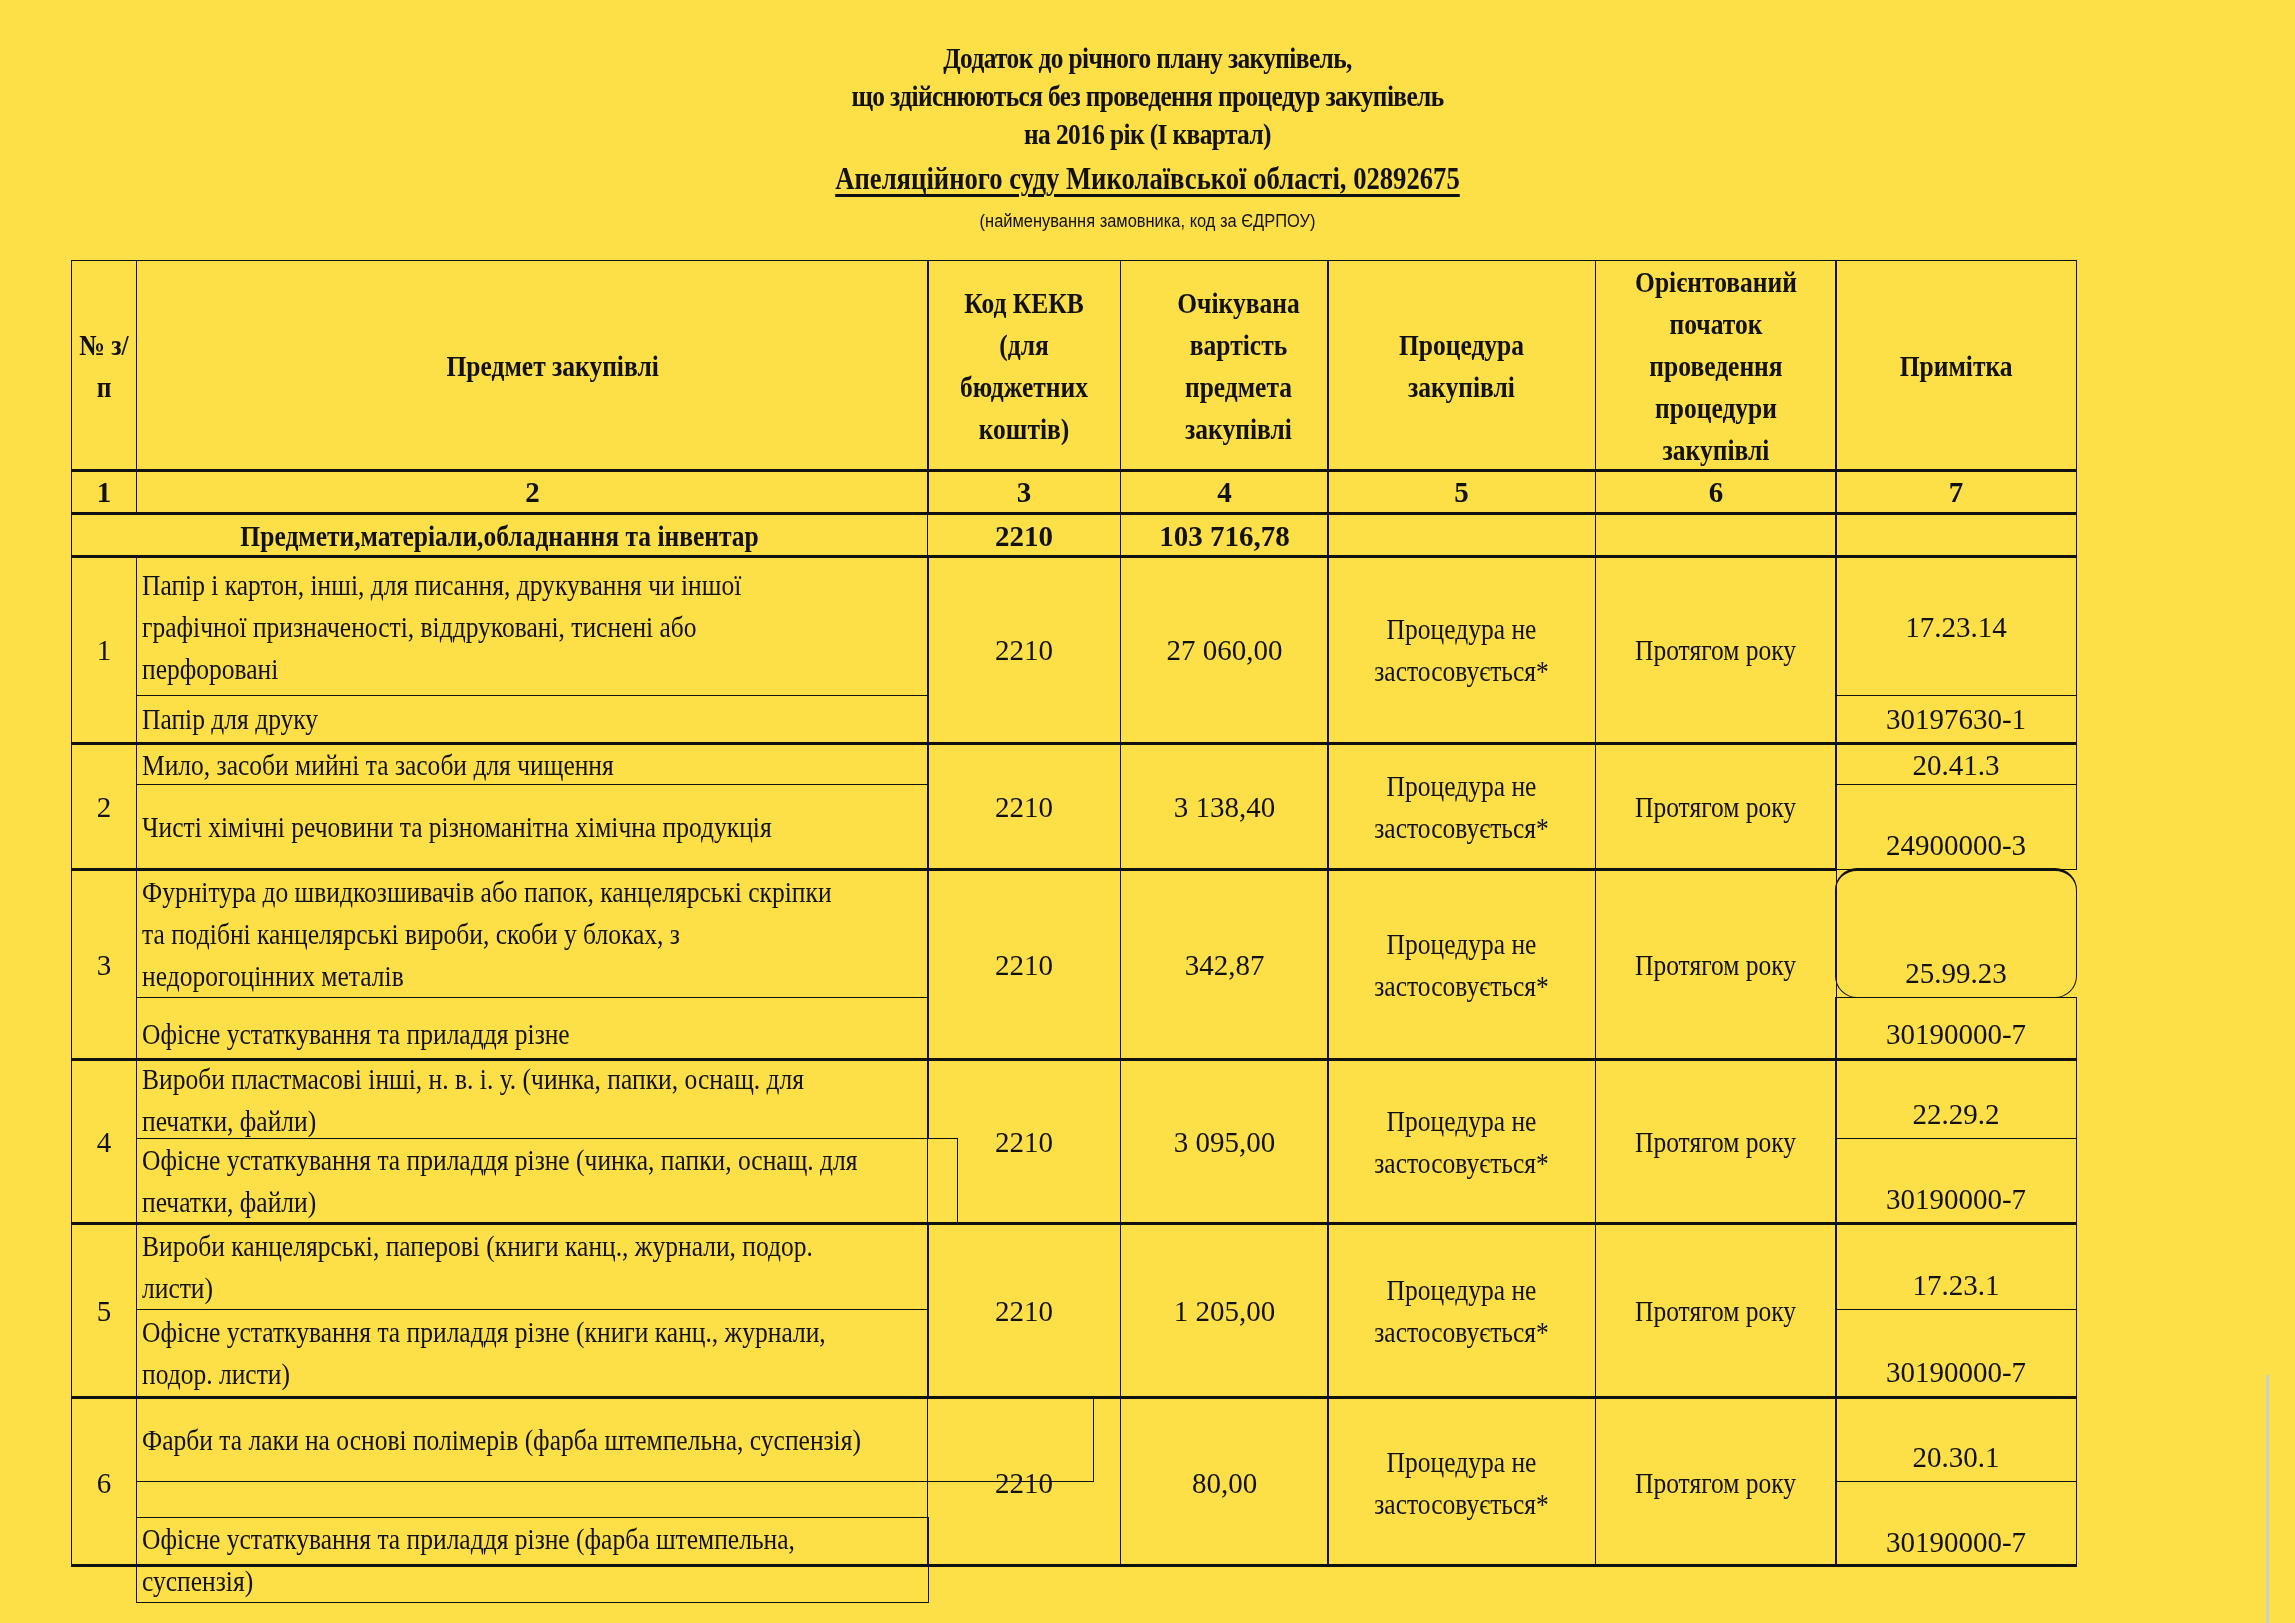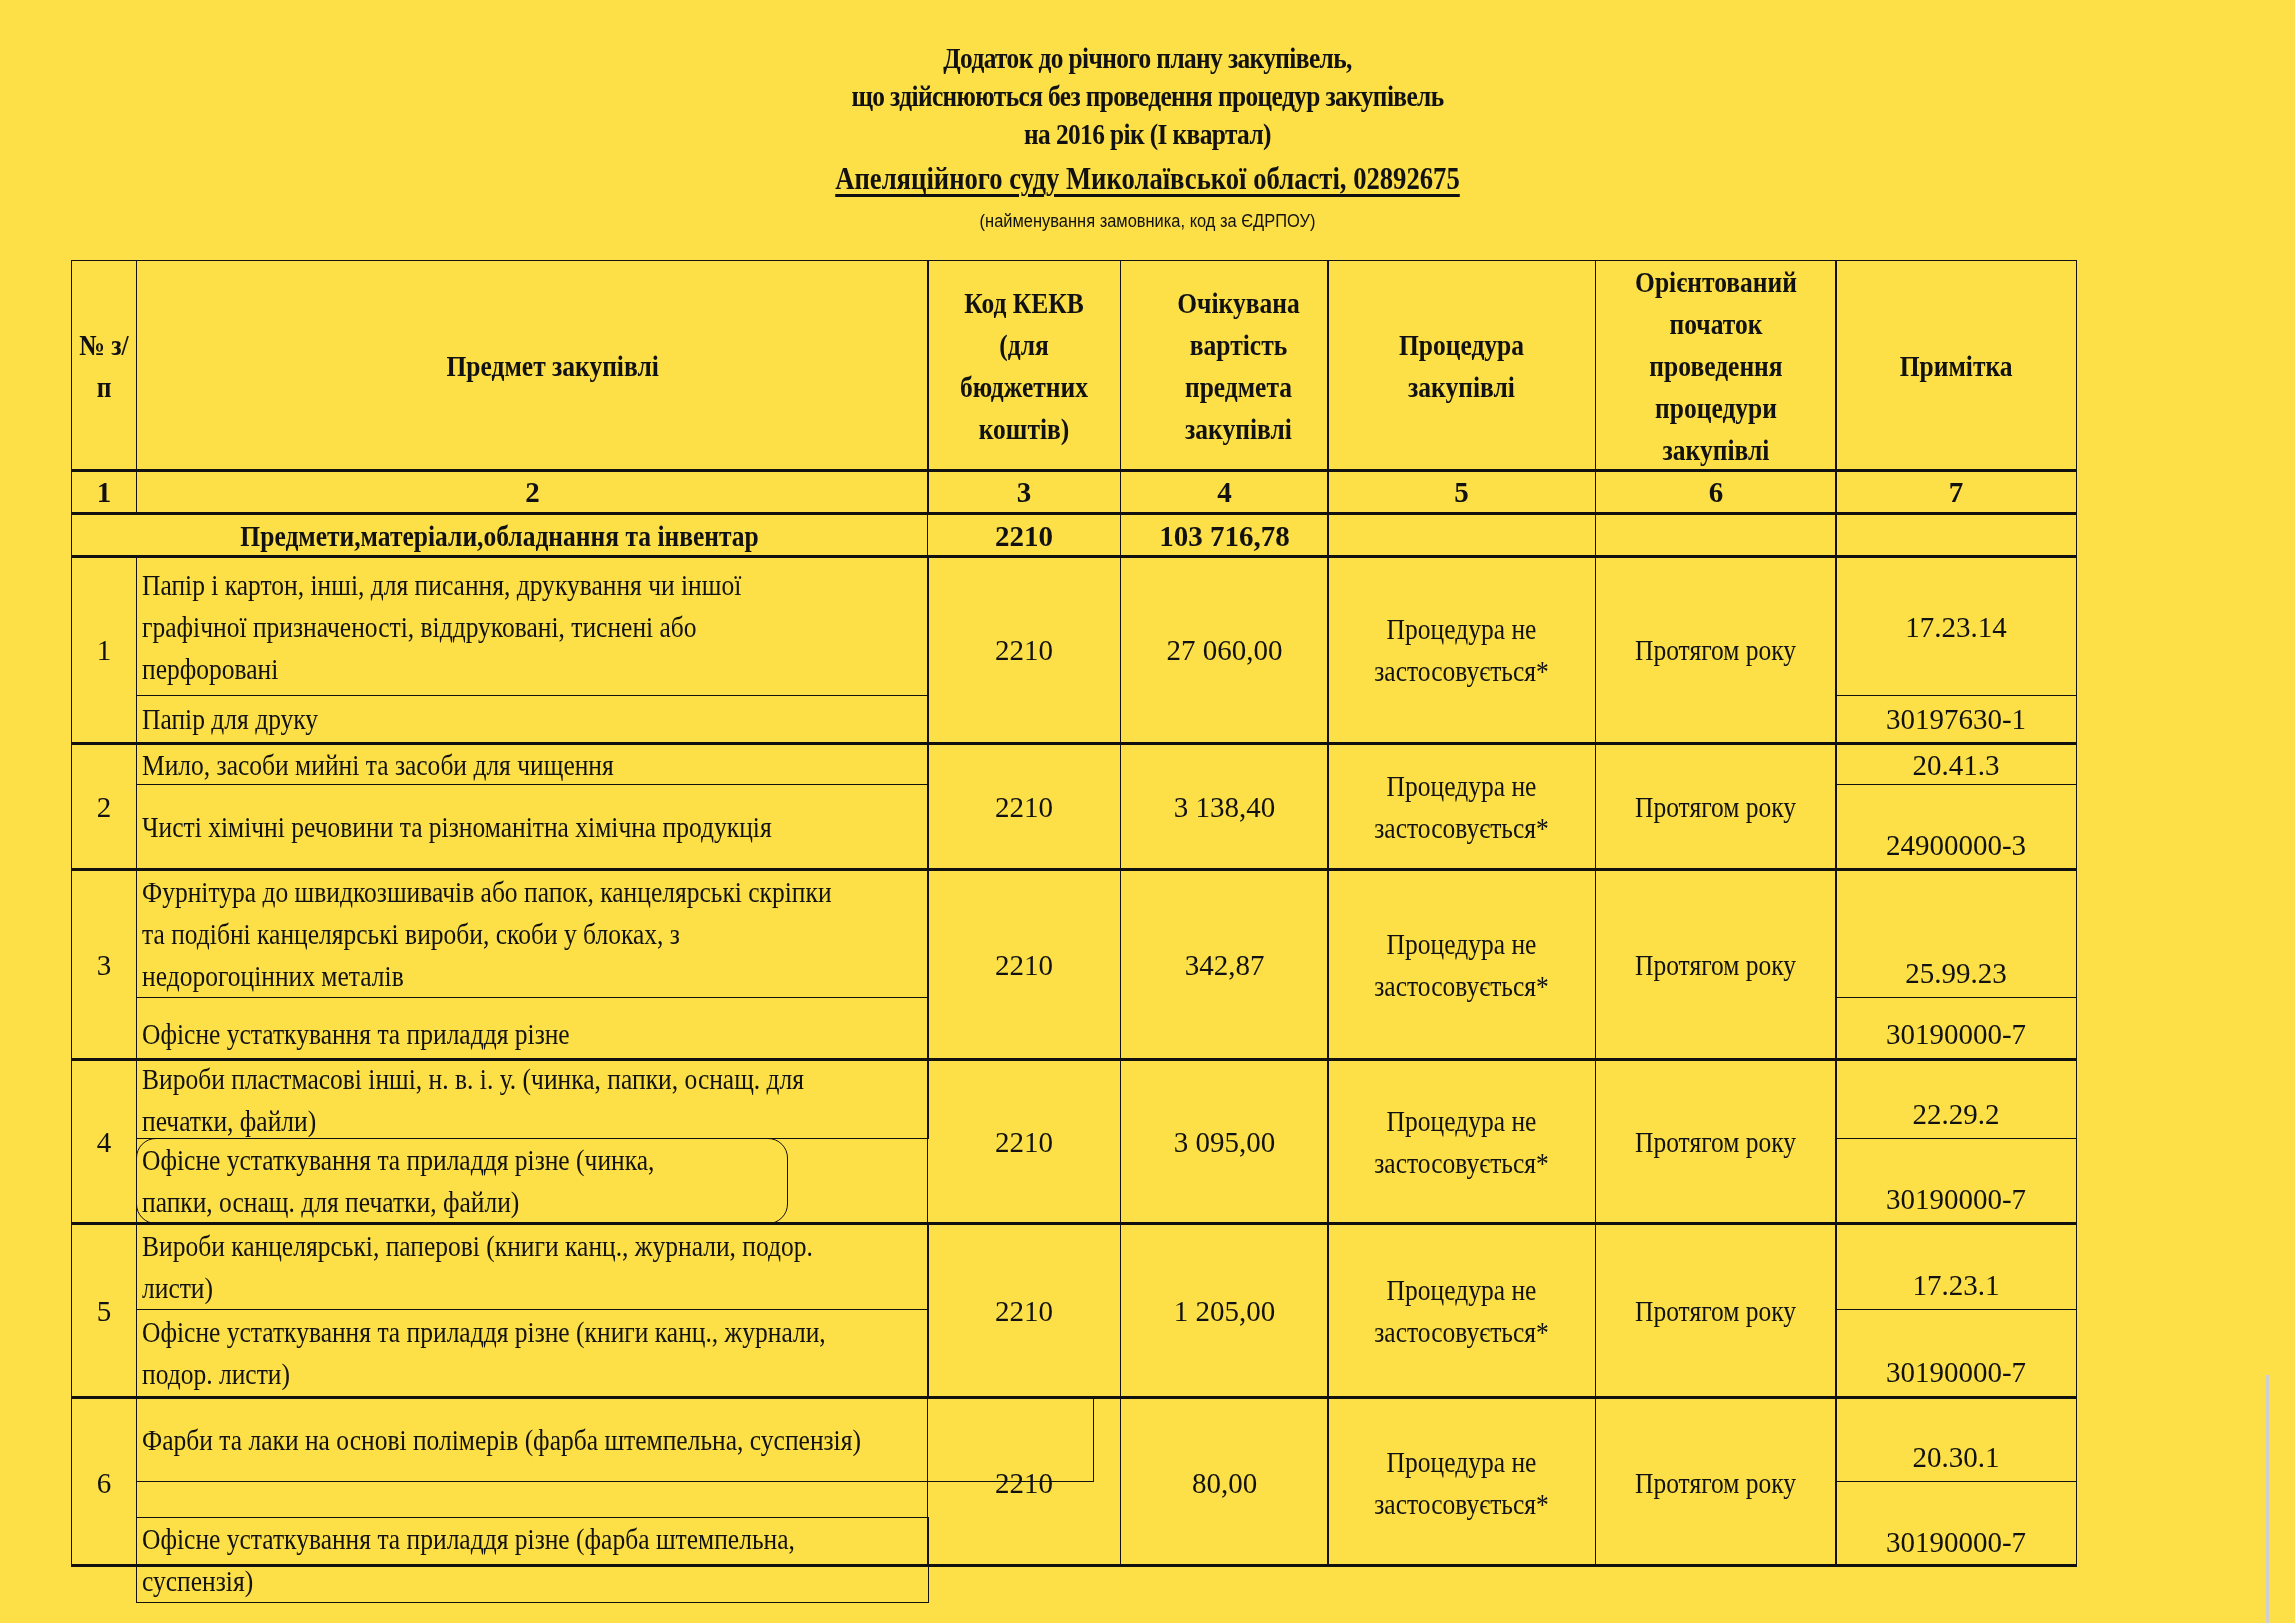--- a/index.html
+++ b/index.html
@@ -122,28 +122,28 @@
         <span class="inner">Офісне устаткування та приладдя різне</span>
       </div>
     <div class="cell thick-top" style="left:856px;top:608px;width:194px;height:191px;">2210</div>
     <div class="cell thick-top" style="left:1049px;top:608px;width:209px;height:191px;">342,87</div>
     <div class="cell thick-top" style="left:1256px;top:608px;width:269px;height:191px;">
         <span class="inner">Процедура не застосовується*</span>
       </div>
     <div class="cell thick-top" style="left:1524px;top:608px;width:242px;height:191px;">
         <span class="inner">Протягом року</span>
       </div>
-    <div class="cell thick-top bottom" style="left:1764px;top:608px;width:242px;height:130px;">25.99.23</div>
+    <div class="cell thick-top bottom" style="left:1764px;top:608px;width:242px;height:130px;border-radius:22px;">25.99.23</div>
     <div class="cell bottom" style="left:1764px;top:737px;width:242px;height:62px;">30190000-7</div>
 
     <div class="cell thick-top" style="left:0;top:798px;width:66px;height:166px;">4</div>
     <div class="cell left thick-top" style="left:65px;top:798px;width:793px;height:81px;">
         <span class="inner">Вироби пластмасові інші, н. в. і. у.   (чинка, папки, оснащ. для печатки, файли)</span>
       </div>
-    <div class="cell left" style="left:65px;top:878px;width:652px;height:86px;border-radius:20px;">
+    <div class="cell left" style="left:65px;top:878px;width:822px;height:86px;">
         <span class="inner">Офісне устаткування та приладдя різне  (чинка, папки, оснащ. для печатки, файли)</span>
       </div>
     <div class="cell thick-top" style="left:856px;top:798px;width:194px;height:166px;">2210</div>
     <div class="cell thick-top" style="left:1049px;top:798px;width:209px;height:166px;">3 095,00</div>
     <div class="cell thick-top" style="left:1256px;top:798px;width:269px;height:166px;">
         <span class="inner">Процедура не застосовується*</span>
       </div>
     <div class="cell thick-top" style="left:1524px;top:798px;width:242px;height:166px;">
         <span class="inner">Протягом року</span>
       </div>

